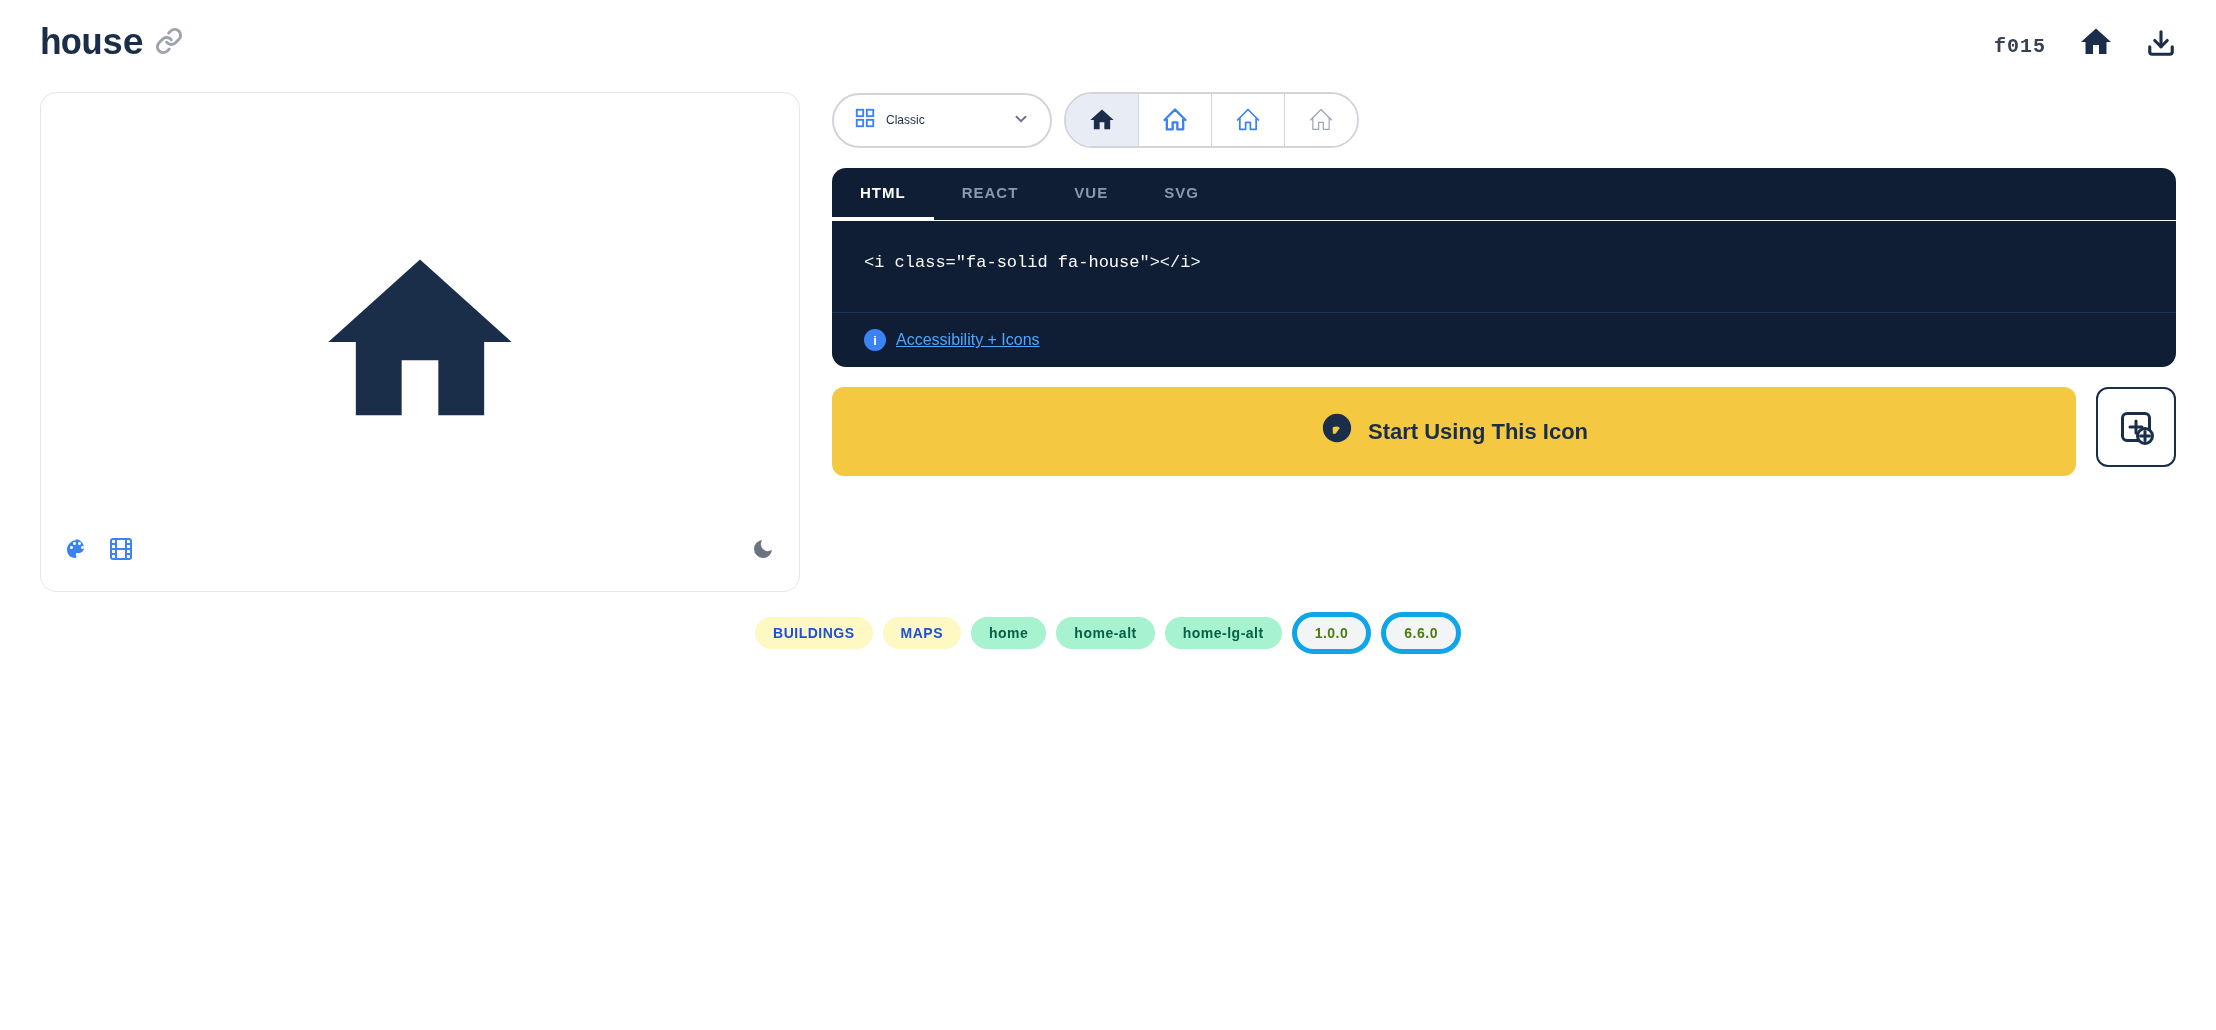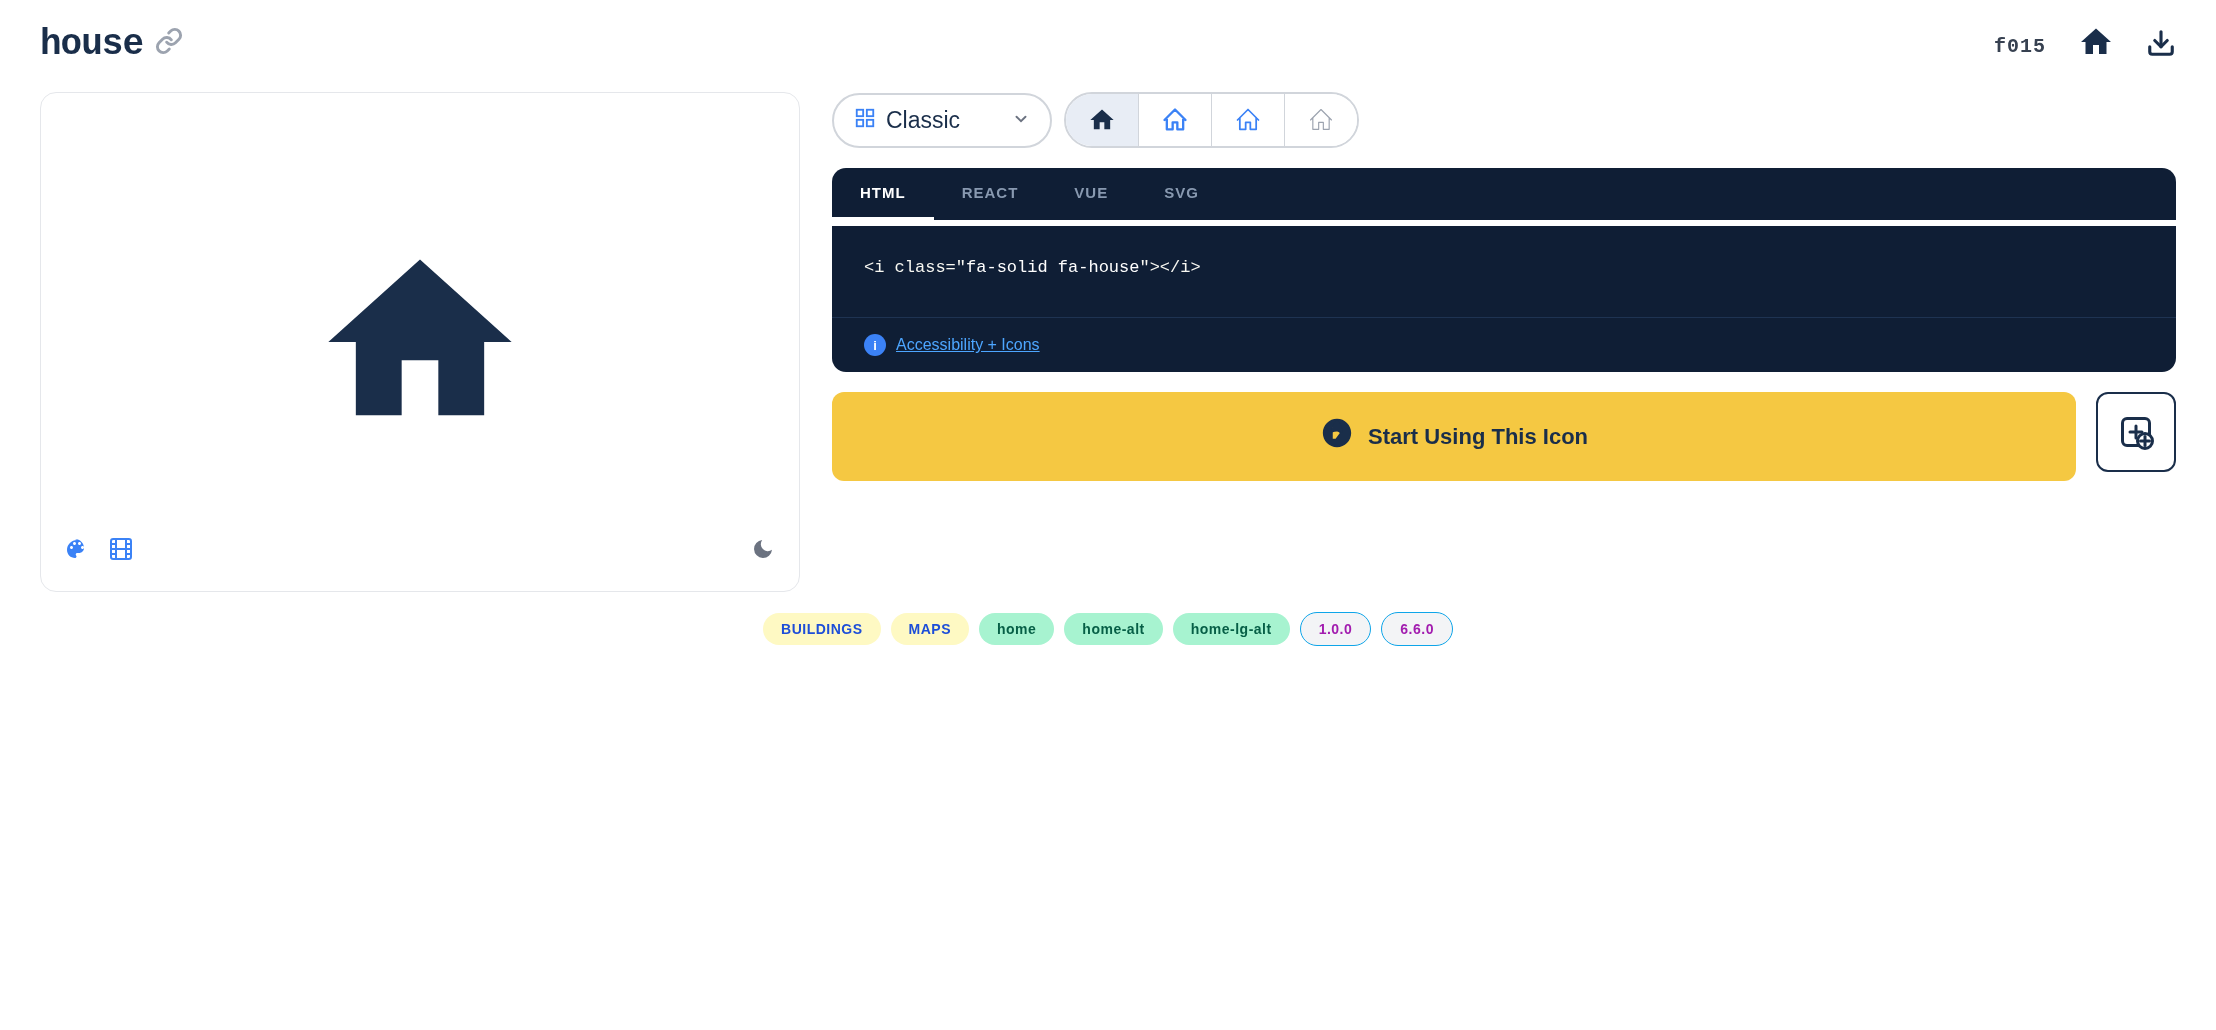--- a/index.html
+++ b/index.html
@@ -125,21 +125,21 @@
       padding: 12px 20px;
       background: white;
       cursor: pointer;
       min-width: 220px;
     }
     .style-dropdown-icon {
       font-size: 18px;
       color: #3b82f6;
     }
     .style-dropdown-label {
-      font-size: 23px;
+      font-size: 12px;
       font-weight: 500;
       color: #1a2e4a;
       flex: 1;
     }
     .style-dropdown-arrow {
       font-size: 14px;
       color: #6b7280;
     }
 
     .icon-variants {
@@ -170,21 +170,21 @@
     }
 
     
     .code-panel {
       background: #0f1e35;
       border-radius: 14px;
       overflow: hidden;
     }
     .code-tabs {
       display: flex;
-      border-bottom: 6px solid #ffffff;
+      border-bottom: 1px solid #ffffff;
     }
     .code-tab {
       padding: 16px 28px;
       color: #8899b0;
       font-size: 15px;
       font-weight: 700;
       letter-spacing: 1px;
       cursor: pointer;
       border-bottom: 3px solid transparent;
       text-transform: uppercase;
@@ -296,22 +296,22 @@
     .tag-blue {
       background: #fef9c3;
       color: #1d4ed8;
     }
     .tag-green {
       background: #a7f3d0;
       color: #065f46;
     }
     .tag-gray {
       background: #f3f4f6;
-      color: #a21caf;
-      border: 1px solid #0ea5e9;
+      color: #4d7c0f;
+      border: 5px solid #0ea5e9;
     }
   </style>
 </head>
 <body>
 
 <div class="header">
   <div class="header-left">
     <span class="page-title">house</span>
     <span class="link-icon">
       <svg width="28" height="28" viewBox="0 0 24 24" fill="none" stroke="#9ca3af" stroke-width="2.5" stroke-linecap="round" stroke-linejoin="round">

